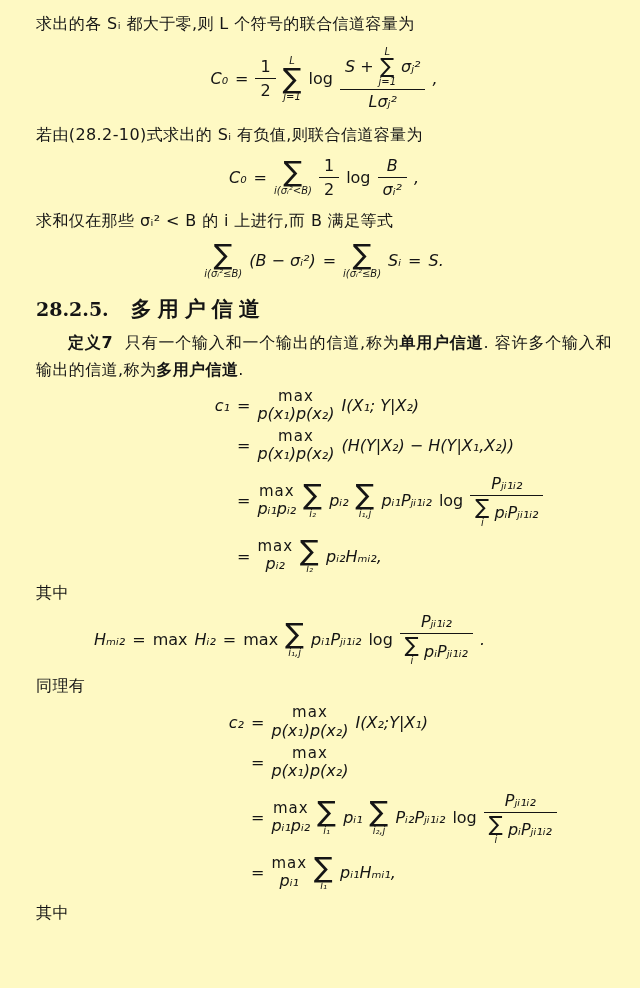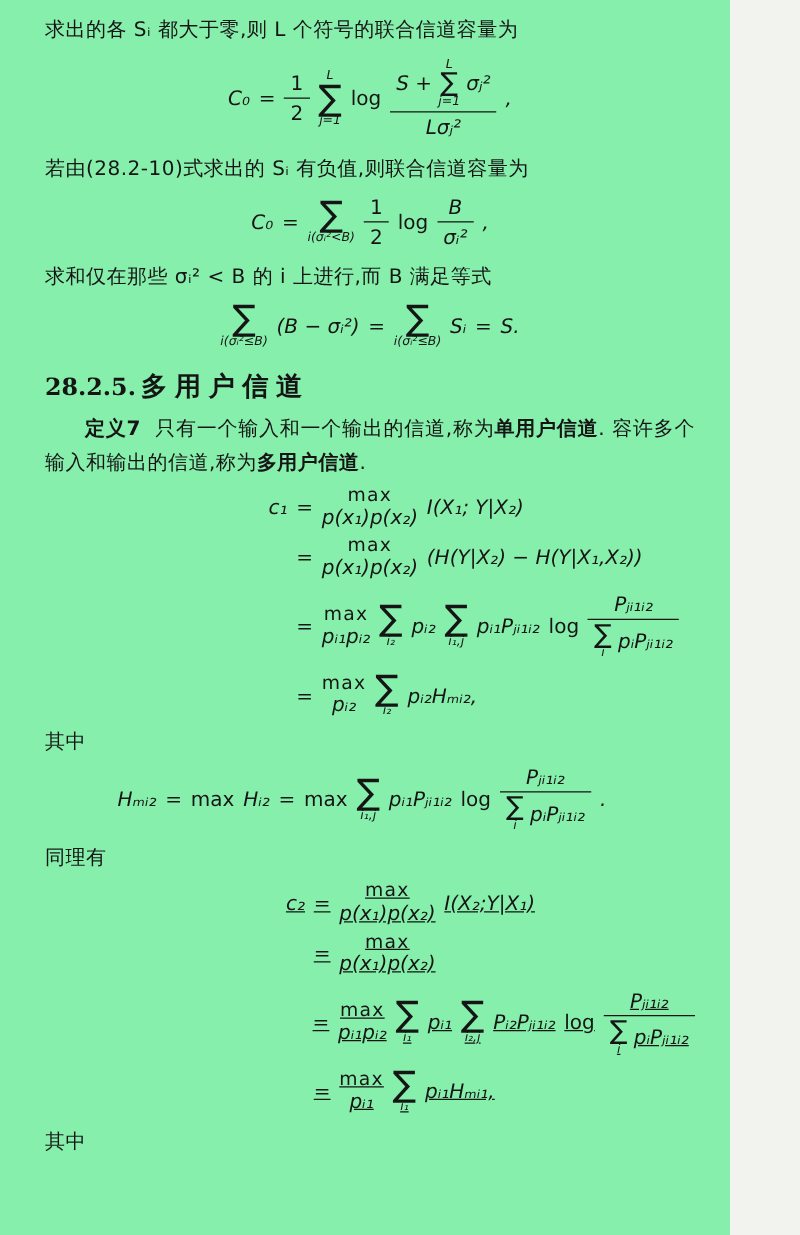--- a/index.html
+++ b/index.html
@@ -1,31 +1,31 @@
 <!DOCTYPE html>
 <html><head>
 <meta charset="utf-8">
 <style>
   html,body { margin:0; padding:0; }
   body { width:640px; height:988px; background:#f2f2ee; }
   .page {
-    width:584px; height:988px; box-sizing:border-box;
+    width:640px; height:988px; box-sizing:border-box;
     padding:10px 28px 0 36px;
-    background:#86efac;
+    background:#fef9c3;
     color:#151515;
     font-family:"DejaVu Sans", sans-serif;
     overflow:hidden;
   }
   
   .cn { font-size:16px; line-height:27px; letter-spacing:0.4px; margin:0; }
   .cn.just { text-align:justify; }
   .indent { text-indent:2em; }
   .b { font-weight:bold; }
   
-  .heading { margin:16px 0 6px 0; font-weight:bold; display:flex; align-items:baseline; gap:4px; }
+  .heading { margin:16px 0 6px 0; font-weight:bold; display:flex; align-items:baseline; gap:22px; }
   .heading .num { font-family:"DejaVu Serif", serif; font-size:19px; }
   .heading .title { font-size:21px; letter-spacing:6px; }
   
   .formula {
     display:flex; align-items:center; justify-content:center;
     font-family:"DejaVu Sans", sans-serif; font-style:italic;
     font-size:16px; gap:7px; margin:6px 0;
   }
   .formula.left { justify-content:flex-start; }
   .rm { font-style:normal; }
@@ -215,21 +215,21 @@
           <span class="bot">i</span>
         </span>
         <span>pᵢPⱼᵢ₁ᵢ₂</span>
       </span>
     </span>
     <span>.</span>
   </div>
 
   <p class="cn" style="margin:2px 0;">同理有</p>
 
-  <div class="eqblock" style="margin-left:182px;text-decoration:underline;">
+  <div class="eqblock" style="margin-left:182px;">
     <div class="eqrow">
       <span class="lhs">c₂</span>
       <span class="rm">=</span>
       <span class="limop">
         <span class="op">max</span>
         <span class="lim">p(x₁)p(x₂)</span>
       </span>
       <span>I(X₂;Y|X₁)</span>
     </div>
     <div class="eqrow">

